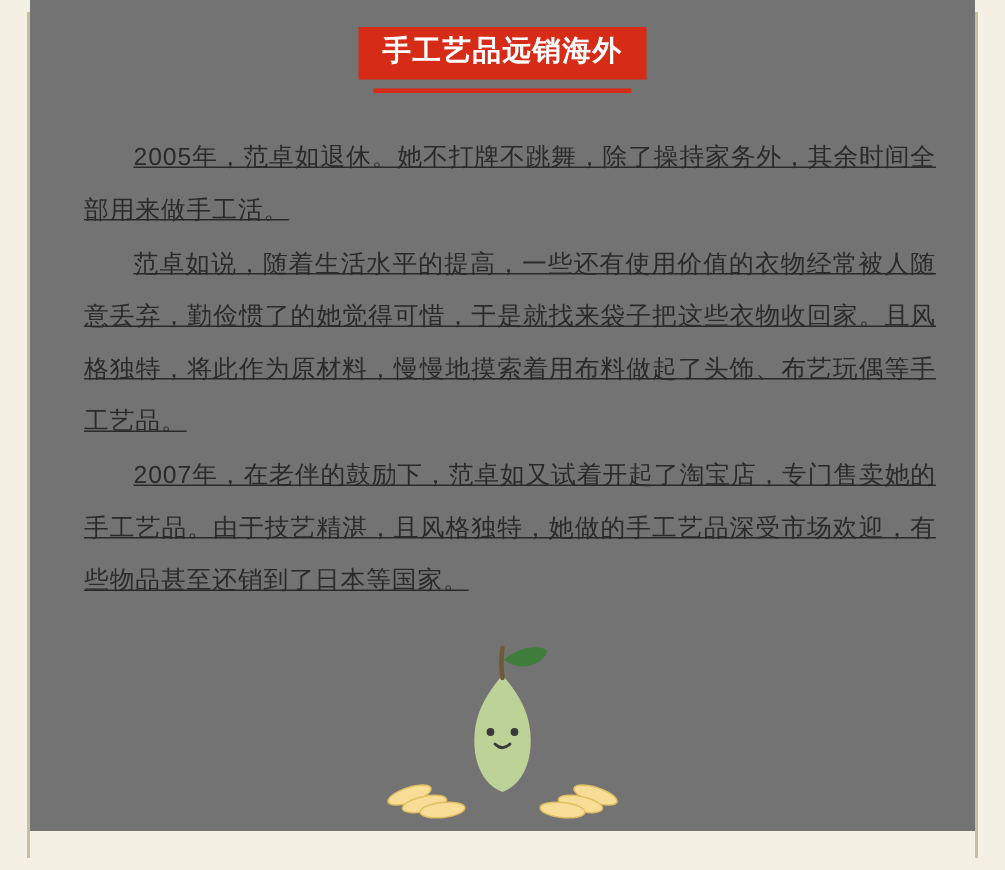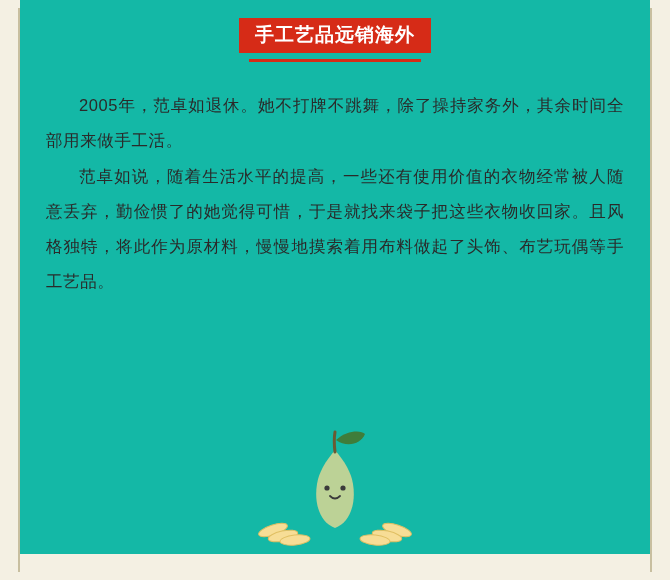--- a/index.html
+++ b/index.html
@@ -39,21 +39,21 @@
   }
   .rule-left { left: 18px; }
   .rule-right { right: 18px; }
 
   .card {
     position: absolute;
     left: 20px;
     right: 20px;
     top: 0;
     bottom: 0;
-    background: #14b8a6;
+    background: #737373;
   }
 
   .title-wrap {
     position: absolute;
     left: 0;
     right: 0;
     top: 18px;
     text-align: center;
   }
   .title-box {
@@ -82,22 +82,23 @@
     left: 26px;
     right: 26px;
     top: 88px;
     color: #2a2a2a;
     font-size: 16.5px;
     line-height: 35px;
     letter-spacing: 0.6px;
     text-align: justify;
   }
   .article p {
-    margin: 0 0 1px 0;
+    margin: 0 0 1px 10px;
     text-indent: 2em;
+    text-decoration: underline;
   }
 
   
   .mascot {
     position: absolute;
     left: 0;
     right: 0;
     bottom: 28px;
     height: 130px;
   }
@@ -128,20 +129,21 @@
   <div class="card">
 
     <div class="title-wrap">
       <div class="title-box">手工艺品远销海外</div>
     </div>
     <div class="title-underline"></div>
 
     <div class="article">
       <p>2005年，范卓如退休。她不打牌不跳舞，除了操持家务外，其余时间全部用来做手工活。</p>
       <p>范卓如说，随着生活水平的提高，一些还有使用价值的衣物经常被人随意丢弃，勤俭惯了的她觉得可惜，于是就找来袋子把这些衣物收回家。且风格独特，将此作为原材料，慢慢地摸索着用布料做起了头饰、布艺玩偶等手工艺品。</p>
+      <p>2007年，在老伴的鼓励下，范卓如又试着开起了淘宝店，专门售卖她的手工艺品。由于技艺精湛，且风格独特，她做的手工艺品深受市场欢迎，有些物品甚至还销到了日本等国家。</p>
     </div>
 
     <div class="mascot">
       <svg width="240" height="130" viewBox="0 0 240 130" aria-hidden="true">
 
         <g fill="#f7dd96" stroke="#e0bf63" stroke-width="1">
           <ellipse cx="58" cy="108" rx="15" ry="5" transform="rotate(-18 58 108)"></ellipse>
           <ellipse cx="68" cy="114" rx="15" ry="5" transform="rotate(-12 68 114)"></ellipse>
           <ellipse cx="80" cy="118" rx="15" ry="5" transform="rotate(-6 80 118)"></ellipse>
         </g>

